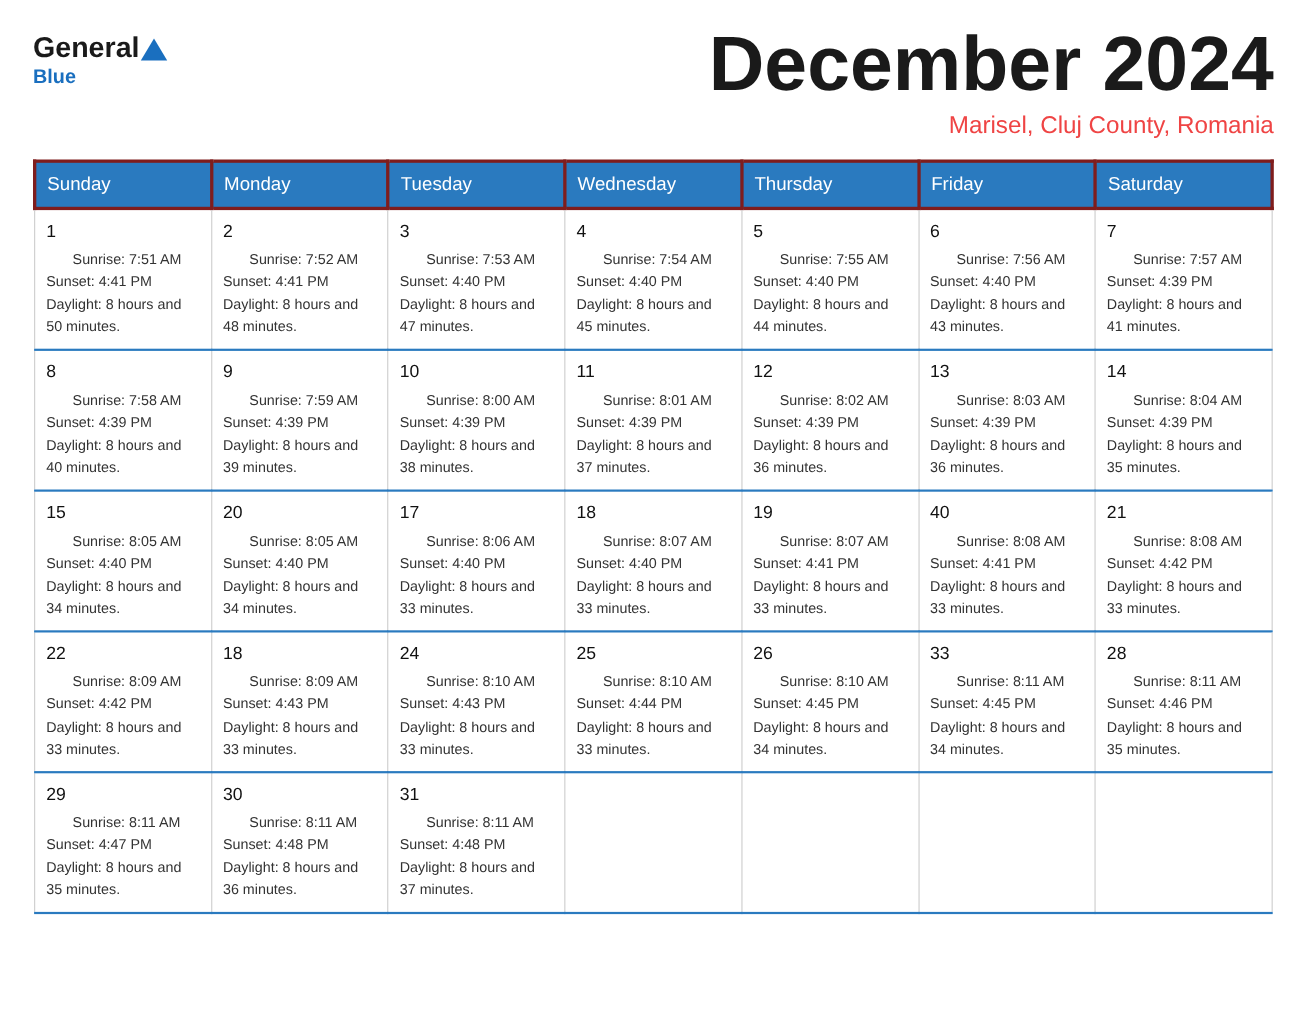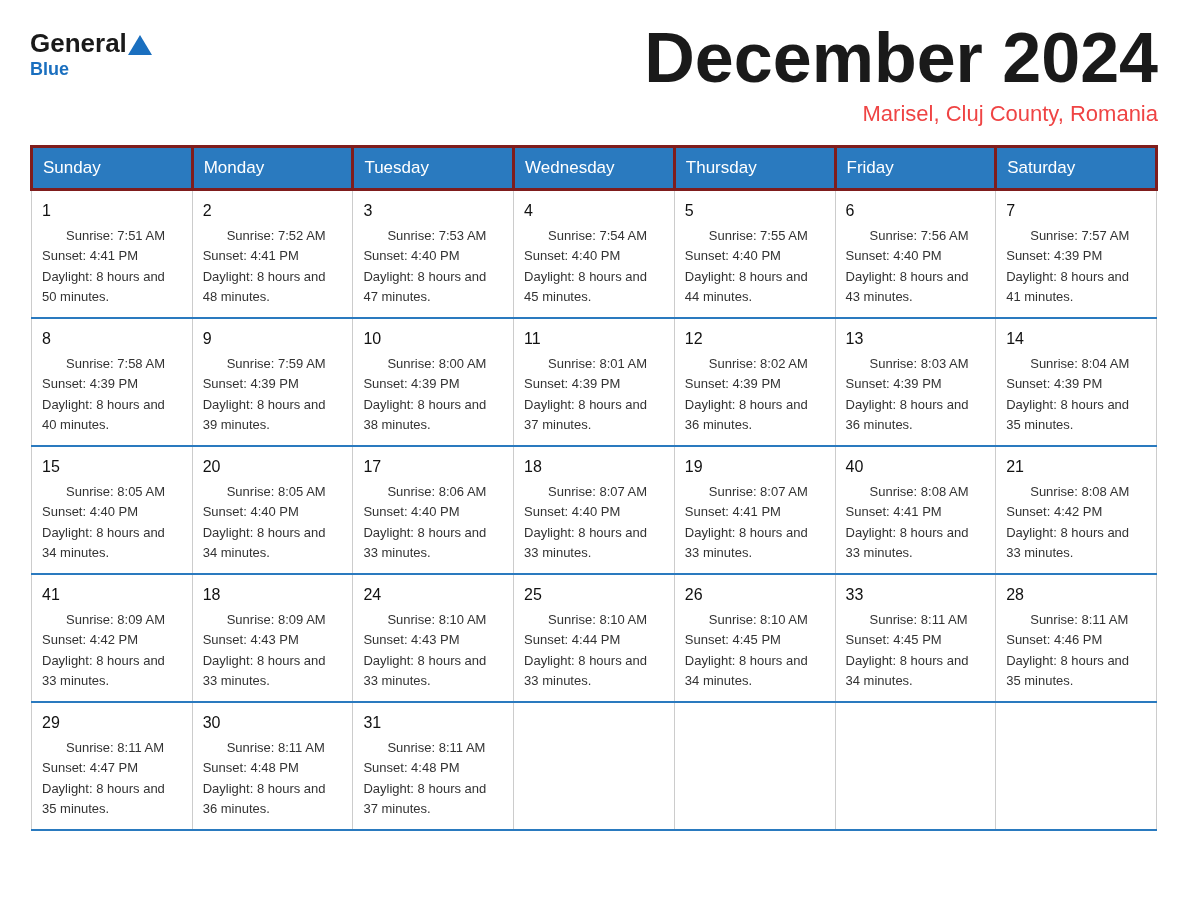--- a/index.html
+++ b/index.html
@@ -166,21 +166,21 @@
       <tr>
         <td><span class="day-num">15</span><span class="day-info">Sunrise: 8:05 AM<br>Sunset: 4:40 PM<br>Daylight: 8 hours and 34 minutes.</span></td>
         <td><span class="day-num">20</span><span class="day-info">Sunrise: 8:05 AM<br>Sunset: 4:40 PM<br>Daylight: 8 hours and 34 minutes.</span></td>
         <td><span class="day-num">17</span><span class="day-info">Sunrise: 8:06 AM<br>Sunset: 4:40 PM<br>Daylight: 8 hours and 33 minutes.</span></td>
         <td><span class="day-num">18</span><span class="day-info">Sunrise: 8:07 AM<br>Sunset: 4:40 PM<br>Daylight: 8 hours and 33 minutes.</span></td>
         <td><span class="day-num">19</span><span class="day-info">Sunrise: 8:07 AM<br>Sunset: 4:41 PM<br>Daylight: 8 hours and 33 minutes.</span></td>
         <td><span class="day-num">40</span><span class="day-info">Sunrise: 8:08 AM<br>Sunset: 4:41 PM<br>Daylight: 8 hours and 33 minutes.</span></td>
         <td><span class="day-num">21</span><span class="day-info">Sunrise: 8:08 AM<br>Sunset: 4:42 PM<br>Daylight: 8 hours and 33 minutes.</span></td>
       </tr>
       <tr>
-        <td><span class="day-num">41</span><span class="day-info">Sunrise: 8:09 AM<br>Sunset: 4:42 PM<br>Daylight: 8 hours and 33 minutes.</span></td>
+        <td><span class="day-num">22</span><span class="day-info">Sunrise: 8:09 AM<br>Sunset: 4:42 PM<br>Daylight: 8 hours and 33 minutes.</span></td>
         <td><span class="day-num">18</span><span class="day-info">Sunrise: 8:09 AM<br>Sunset: 4:43 PM<br>Daylight: 8 hours and 33 minutes.</span></td>
         <td><span class="day-num">24</span><span class="day-info">Sunrise: 8:10 AM<br>Sunset: 4:43 PM<br>Daylight: 8 hours and 33 minutes.</span></td>
         <td><span class="day-num">25</span><span class="day-info">Sunrise: 8:10 AM<br>Sunset: 4:44 PM<br>Daylight: 8 hours and 33 minutes.</span></td>
         <td><span class="day-num">26</span><span class="day-info">Sunrise: 8:10 AM<br>Sunset: 4:45 PM<br>Daylight: 8 hours and 34 minutes.</span></td>
         <td><span class="day-num">33</span><span class="day-info">Sunrise: 8:11 AM<br>Sunset: 4:45 PM<br>Daylight: 8 hours and 34 minutes.</span></td>
         <td><span class="day-num">28</span><span class="day-info">Sunrise: 8:11 AM<br>Sunset: 4:46 PM<br>Daylight: 8 hours and 35 minutes.</span></td>
       </tr>
       <tr>
         <td><span class="day-num">29</span><span class="day-info">Sunrise: 8:11 AM<br>Sunset: 4:47 PM<br>Daylight: 8 hours and 35 minutes.</span></td>
         <td><span class="day-num">30</span><span class="day-info">Sunrise: 8:11 AM<br>Sunset: 4:48 PM<br>Daylight: 8 hours and 36 minutes.</span></td>

